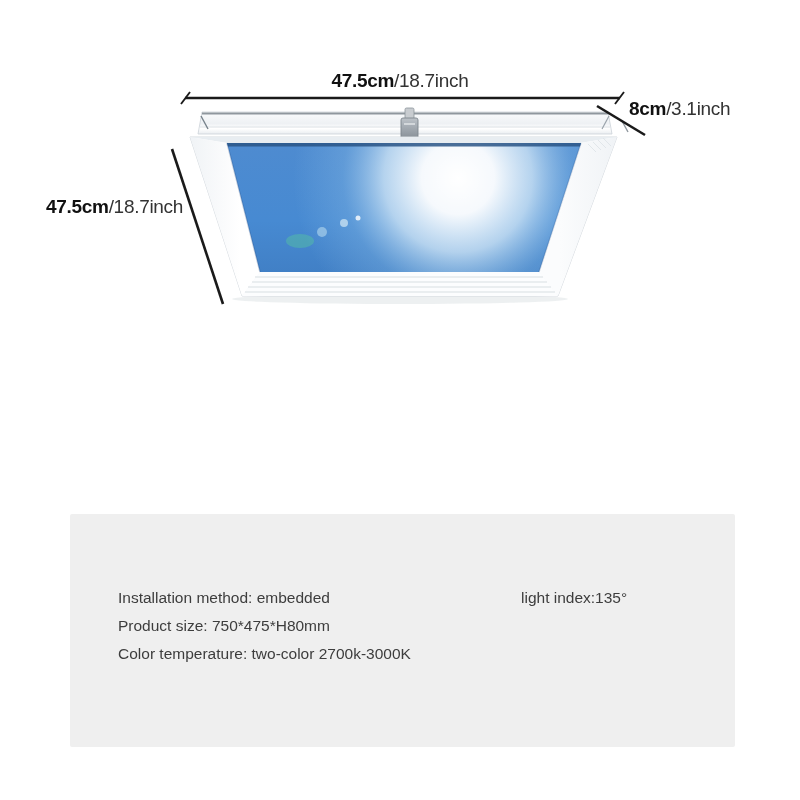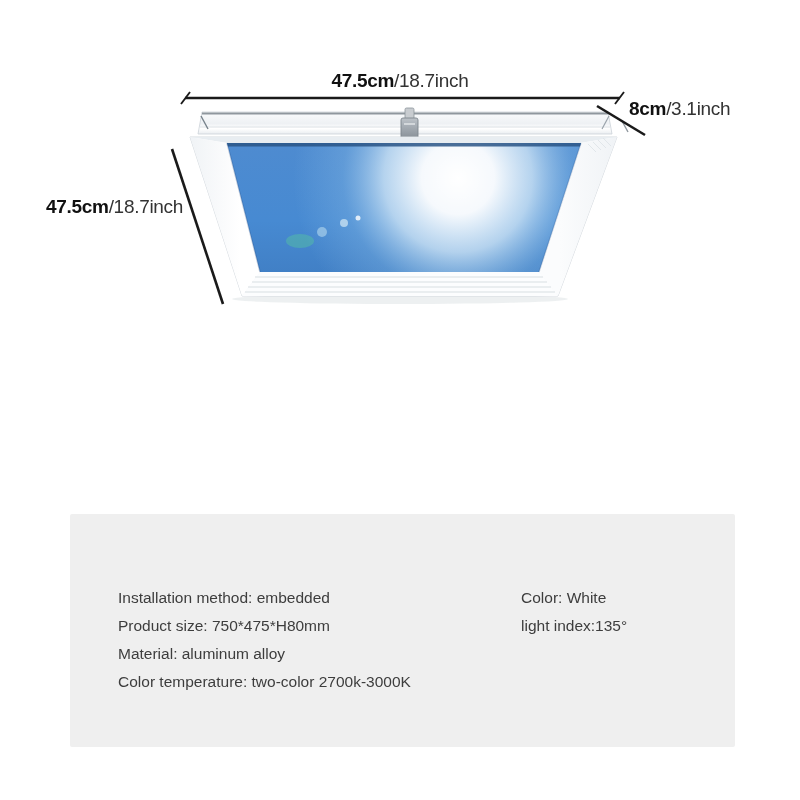--- a/index.html
+++ b/index.html
@@ -160,22 +160,20 @@
   </div>
 
   <div class="dim-label dim-label-left">
     <span class="metric">47.5cm</span><span class="imperial">/18.7inch</span>
   </div>
 
   <div class="spec-panel">
     <div class="spec-col spec-col-left">
       <div class="spec-row">Installation method: embedded</div>
       <div class="spec-row">Product size: 750*475*H80mm</div>
-      <div class="spec-row">Material: aluminum alloy</div>
       <div class="spec-row">Color temperature: two-color 2700k-3000K</div>
     </div>
     <div class="spec-col spec-col-right">
-      <div class="spec-row">Color: White</div>
       <div class="spec-row">light index:135°</div>
     </div>
   </div>
 
 </div>
 
 </body></html>

